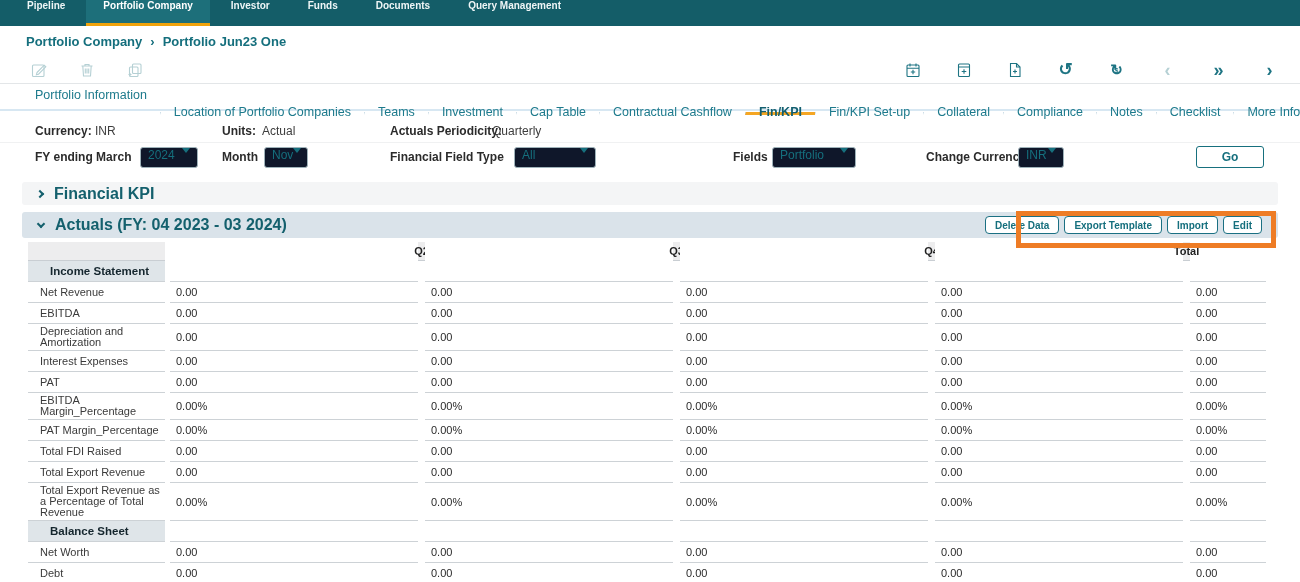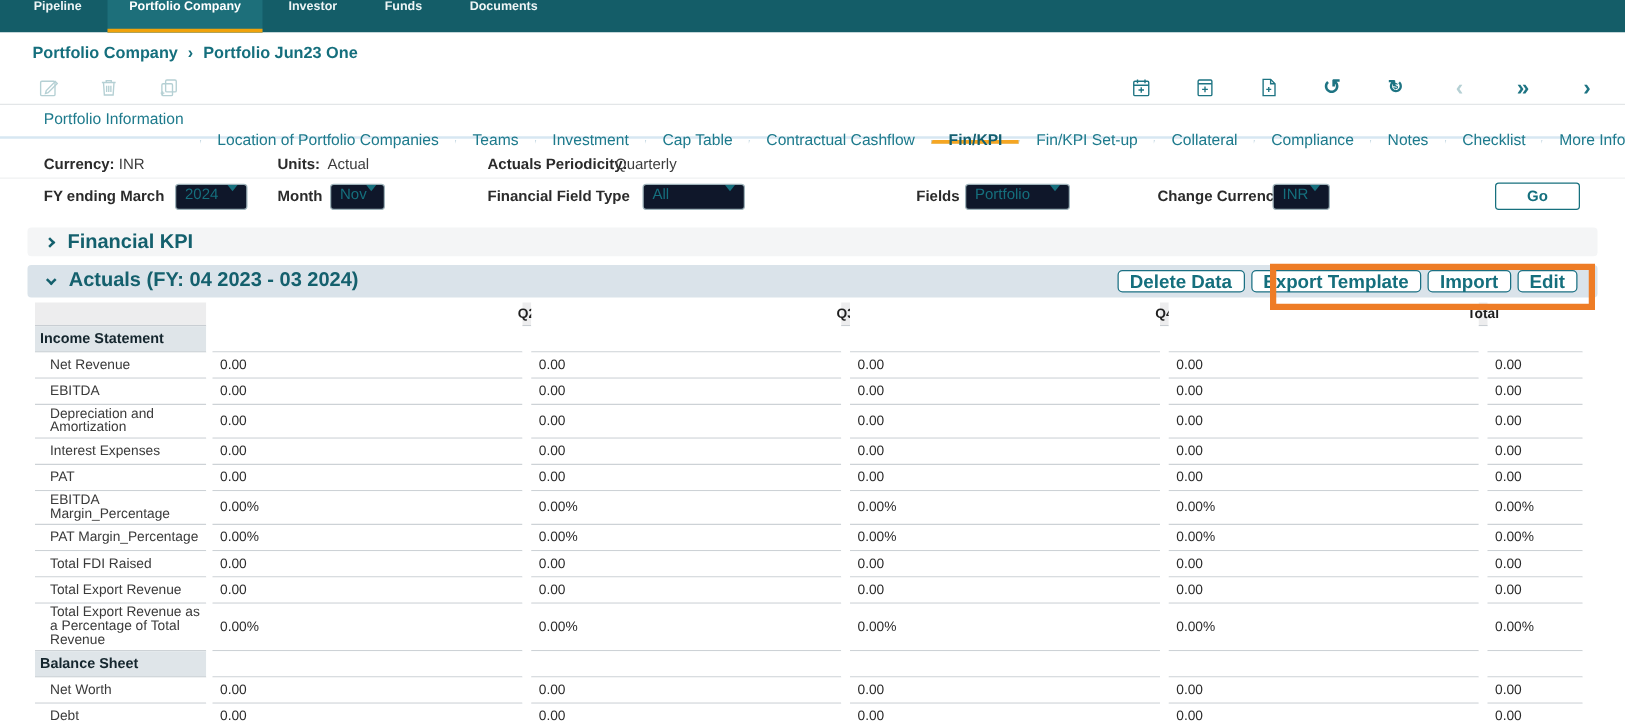--- a/index.html
+++ b/index.html
@@ -54,31 +54,31 @@
   .go-btn { position:absolute; top:1px; left:1196px; width:68px; height:22px; border:1px solid #17707e; border-radius:3px; background:#fff; color:#156f7d; font-size:12px; font-weight:bold; cursor:pointer; }
 
   
   .chev { width:6px; height:6px; border-right:2px solid #14606d; border-bottom:2px solid #14606d; display:inline-block; }
   .chev.right { transform:rotate(-45deg); }
   .chev.down { transform:rotate(45deg); margin-top:-3px; }
   .kpi-bar { margin:9px 22px 0; height:23px; background:#f4f5f6; border-radius:3px; display:flex; align-items:center; padding-left:15px; gap:11px; cursor:pointer; }
   .actuals-bar { margin:7px 22px 0; height:26px; background:#dae3ea; border-radius:3px; display:flex; align-items:center; padding:0 16px; gap:11px; }
   .sec-title { font-size:16px; font-weight:bold; color:#14606d; }
   .actuals-btns { margin-left:auto; display:flex; gap:5px; }
-  .abtn { height:18px; padding:0 9px; border:1px solid #1b7083; border-radius:4px; background:#fff; color:#156f7d; font-size:15px; font-weight:bold; cursor:pointer; white-space:nowrap; }
+  .abtn { height:18px; padding:0 9px; border:1px solid #1b7083; border-radius:4px; background:#fff; color:#156f7d; font-size:10px; font-weight:bold; cursor:pointer; white-space:nowrap; }
 
   
   .fintable { margin:4px 34px 0 28px; }
   .trow, .thead { display:grid; grid-template-columns:137px 5px 1fr 7px 1fr 7px 1fr 7px 1fr 7px 76px; }
   .thead .hcell { height:19px; background:#ededee; border-bottom:1px solid #c9ced3; font-size:11px; font-weight:bold; color:#1f1f1f; display:flex; align-items:center; justify-content:center; }
   .cell { border-bottom:1px solid #cdd2d6; min-height:21px; display:flex; align-items:center; font-size:11px; background:#fff; }
   .cell.label { padding:2px 4px 2px 12px; color:#3a3a3a; line-height:11px; }
   .cell.val { padding-left:6px; color:#2a2a2a; }
   .gap { background:#fff; }
-  .trow.section .cell.label { background:#dfe5e9; font-weight:bold; color:#15262e; padding-left:4px; font-size:11.5px; }
+  .trow.section .cell.label { background:#dfe5e9; font-weight:bold; color:#15262e; padding-left:22px; font-size:11.5px; }
 
   
   .annotation { position:absolute; left:1016px; top:211px; width:260px; height:37px; border:5px solid #ee7c25; z-index:50; pointer-events:none; }
 </style>
 </head>
 <body>
 
 <div class="screen">
 
   <div class="topnav">
@@ -89,20 +89,23 @@
         <span class="nav-label">Portfolio Company</span>
       </div>
       <div class="nav-item">
         <span class="nav-label">Investor</span>
       </div>
       <div class="nav-item">
         <span class="nav-label">Funds</span>
       </div>
       <div class="nav-item">
         <span class="nav-label">Documents</span>
+      </div>
+      <div class="nav-item">
+        <span class="nav-label">Query Management</span>
       </div>
     </div>
 
   <div class="crumb-row">
     <span class="crumb">Portfolio Company</span>
     <span class="crumb-sep">›</span>
     <span class="crumb">Portfolio Jun23 One</span>
   </div>
 
   <div class="toolbar">

